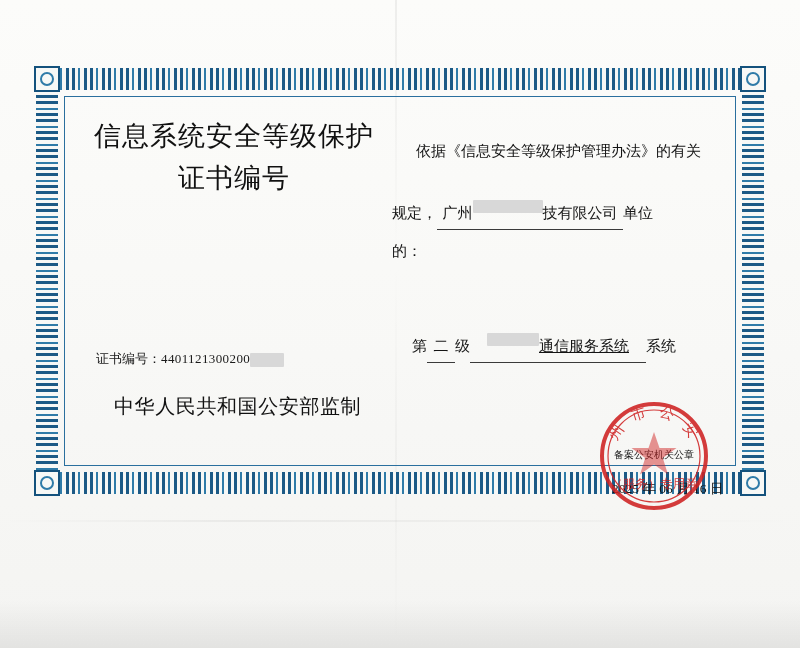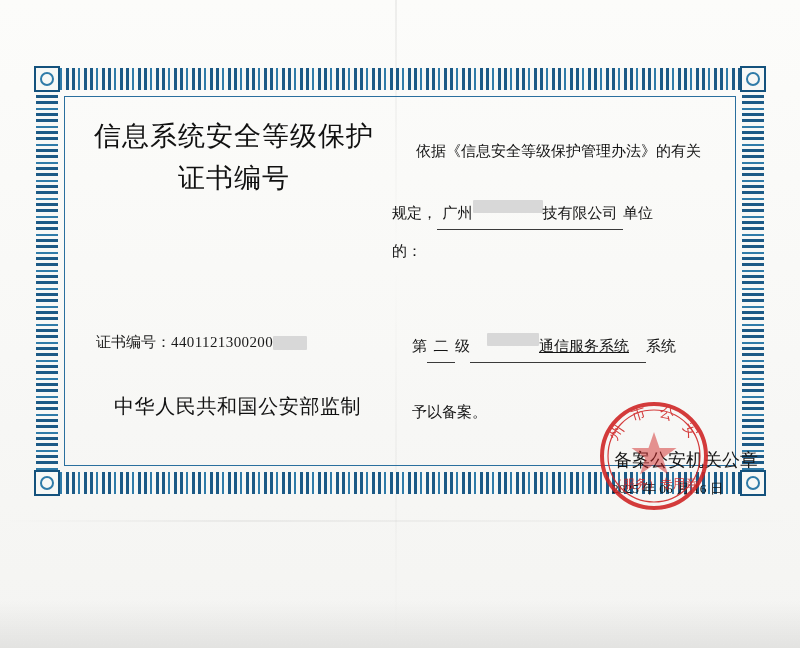--- a/index.html
+++ b/index.html
@@ -142,22 +142,22 @@
   }
   #title-line-2 {
     font-size: 27px;
     letter-spacing: 1px;
     line-height: 1.55;
   }
 
   #cert-no-row {
     position: absolute;
     left: 60px;
-    top: 265px;
-    font-size: 15px;
+    top: 282px;
+    font-size: 13px;
     color: #1a1a1a;
     white-space: nowrap;
   }
   #cert-no-value { letter-spacing: 0.4px; }
   .redacted {
     display: inline-block;
     background: #d8d8d8;
     color: transparent;
     border-radius: 1px;
     vertical-align: -2px;
@@ -208,21 +208,21 @@
     width: 116px;
     height: 116px;
     pointer-events: none;
   }
   #seal svg { display: block; }
 
   #seal-authority-line {
     position: absolute;
     left: 578px;
     top: 380px;
-    font-size: 18px;
+    font-size: 10px;
     color: #161616;
     white-space: nowrap;
   }
   #seal-date-line {
     position: absolute;
     left: 576px;
     top: 412px;
     font-size: 13.5px;
     color: #161616;
     white-space: nowrap;
@@ -269,23 +269,20 @@
       <div class="body-line">
         <span>规定，</span><span class="blank-line" id="unit-blank"><span>广州</span><span class="redacted" style="width:70px;height:13px;">XXXXXX</span><span>技有限公司</span></span><span>单位</span>
       </div>
 
       <div class="body-line" id="line-3">的：</div>
 
       <div class="body-line" id="line-level">
         <span style="display:inline-block;width:20px;"></span><span>第</span><span class="blank-line" id="level-blank">二</span><span>级</span><span class="blank-line" id="system-blank"><span class="redacted" style="width:52px;height:13px;">XXXX</span><span>通信服务系统</span></span><span>系统</span>
       </div>
 
-      <div class="body-line" id="line-approve">
-        <span style="display:inline-block;width:20px;"></span><span>予以备案。</span>
-      </div>
     </div>
 
     <div id="seal-authority-line">备案公安机关公章</div>
     <div id="seal-date-line">2025 年 06 月 16 日</div>
 
     <div id="seal">
       <svg width="116" height="116" viewBox="0 0 116 116">
         <g opacity="0.88">
           <circle cx="58" cy="58" r="52" fill="none" stroke="#cf2222" stroke-width="4"></circle>
           <circle cx="58" cy="58" r="46" fill="none" stroke="#cf2222" stroke-width="1.2"></circle>

